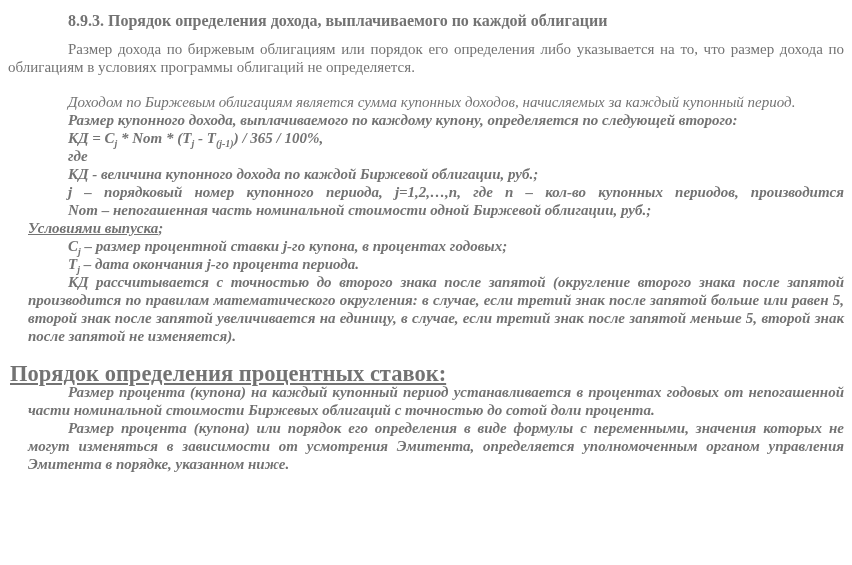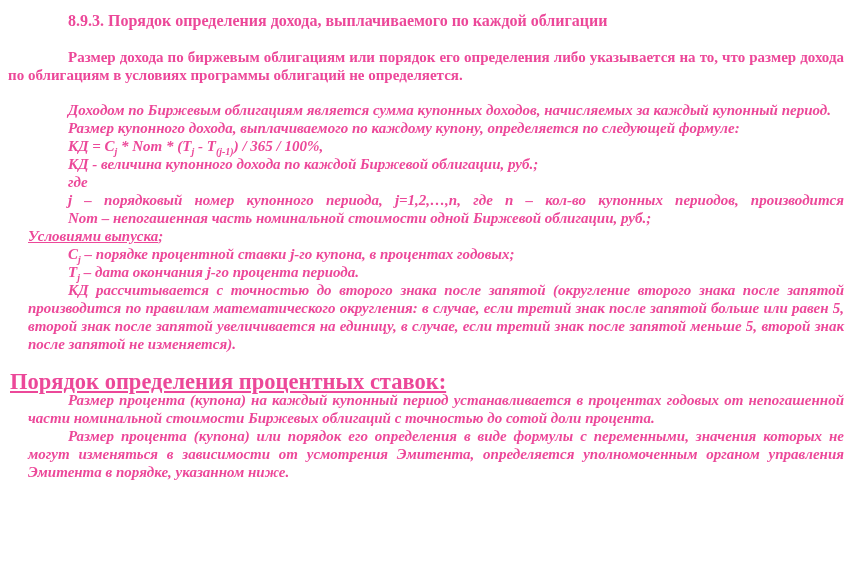--- a/index.html
+++ b/index.html
@@ -2,45 +2,44 @@
 <html lang="ru"><head>
 <meta charset="utf-8">
 <style>
   html, body { margin: 0; padding: 0; background: #ffffff; }
   .page {
     position: relative;
     width: 852px;
     height: 565px;
     box-sizing: border-box;
     background: #ffffff;
-    color: #ec4899;
+    color: #737373;
     font-family: "Liberation Serif", serif;
     font-size: 15px;
     line-height: 18px;
     padding: 12px 8px 0 0;
     overflow: hidden;
   }
   p, h1, h2, div { margin: 0; padding: 0; }
 
   .title {
     font-size: 16px;
     font-weight: bold;
     line-height: 18px;
     margin-left: 68px;
   }
   
   .p-reg {
-    margin: 18px 0 0 8px;
+    margin: 10px 0 0 8px;
     text-indent: 60px;
     text-align: justify;
-    font-weight: bold;
   }
   
   .p-bi {
-    font-weight: bold;
+    font-weight: normal;
     font-style: italic;
     margin: 17px 0 0 28px;
     text-indent: 40px;
     text-align: justify;
   }
   
   .h-ul {
     font-weight: bold;
     text-decoration: underline;
     margin: 17px 0 0 68px;
@@ -68,34 +67,34 @@
 
 <div class="page">
 
   <h1 class="title">8.9.3. Порядок определения дохода, выплачиваемого по каждой облигации</h1>
 
   <p class="p-reg">Размер дохода по биржевым облигациям или порядок его определения либо указывается на то, что размер дохода по облигациям в условиях программы облигаций не определяется.</p>
 
   <p class="p-bi">Доходом по Биржевым облигациям является сумма купонных доходов, начисляемых за каждый купонный период.</p>
 
 
-  <div class="line-bi">Размер купонного дохода, выплачиваемого по каждому купону, определяется по следующей формуле:</div>
+  <div class="line-bi">Размер купонного дохода, выплачиваемого по каждому купону, определяется по следующей второго:</div>
 
   <div class="line-bi"><span>КД = C</span><sub>j</sub><span> * Nom * (T</span><sub>j</sub><span> - T</span><sub>(j-1)</sub><span>) / 365 / 100%,</span></div>
 
+  <div class="line-bi">где</div>
+
   <div class="line-bi">КД - величина купонного дохода по каждой Биржевой облигации, руб.;</div>
-
-  <div class="line-bi">где</div>
 
   <div class="line-bi just-all">j – порядковый номер купонного периода, j=1,2,…,n, где n – кол-во купонных периодов, производится</div>
   <div class="line-bi">Nom – непогашенная часть номинальной стоимости одной Биржевой облигации, руб.;</div>
 
   <div class="line-bi noindent"><span class="ul">Условиями выпуска</span><span>;</span></div>
 
-  <div class="line-bi"><span>C</span><sub>j</sub><span> – порядке процентной ставки j-го купона, в процентах годовых;</span></div>
+  <div class="line-bi"><span>C</span><sub>j</sub><span> – размер процентной ставки j-го купона, в процентах годовых;</span></div>
 
 
   <div class="line-bi"><span>T</span><sub>j</sub><span> – дата окончания j-го процента периода.</span></div>
 
   <div class="line-bi">КД рассчитывается с точностью до второго знака после запятой (округление второго знака после запятой производится по правилам математического округления: в случае, если третий знак после запятой больше или равен 5, второй знак после запятой увеличивается на единицу, в случае, если третий знак после запятой меньше 5, второй знак после запятой не изменяется).</div>
 
   <h2 class="h-ul rates">Порядок определения процентных ставок:</h2>
 
   <div class="line-bi">Размер процента (купона) на каждый купонный период устанавливается в процентах годовых от непогашенной части номинальной стоимости Биржевых облигаций с точностью до сотой доли процента.</div>
 

